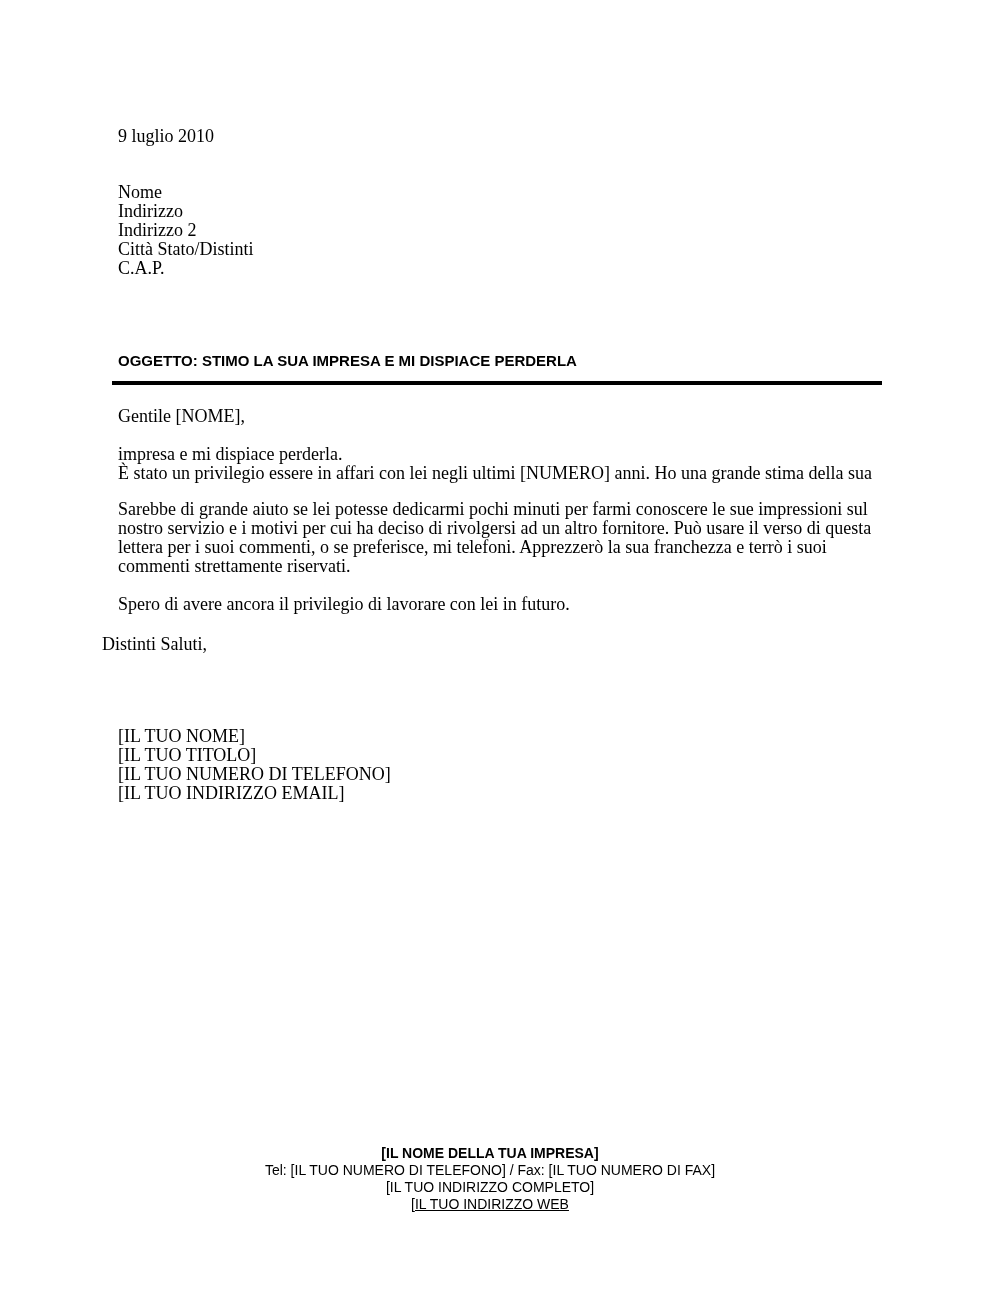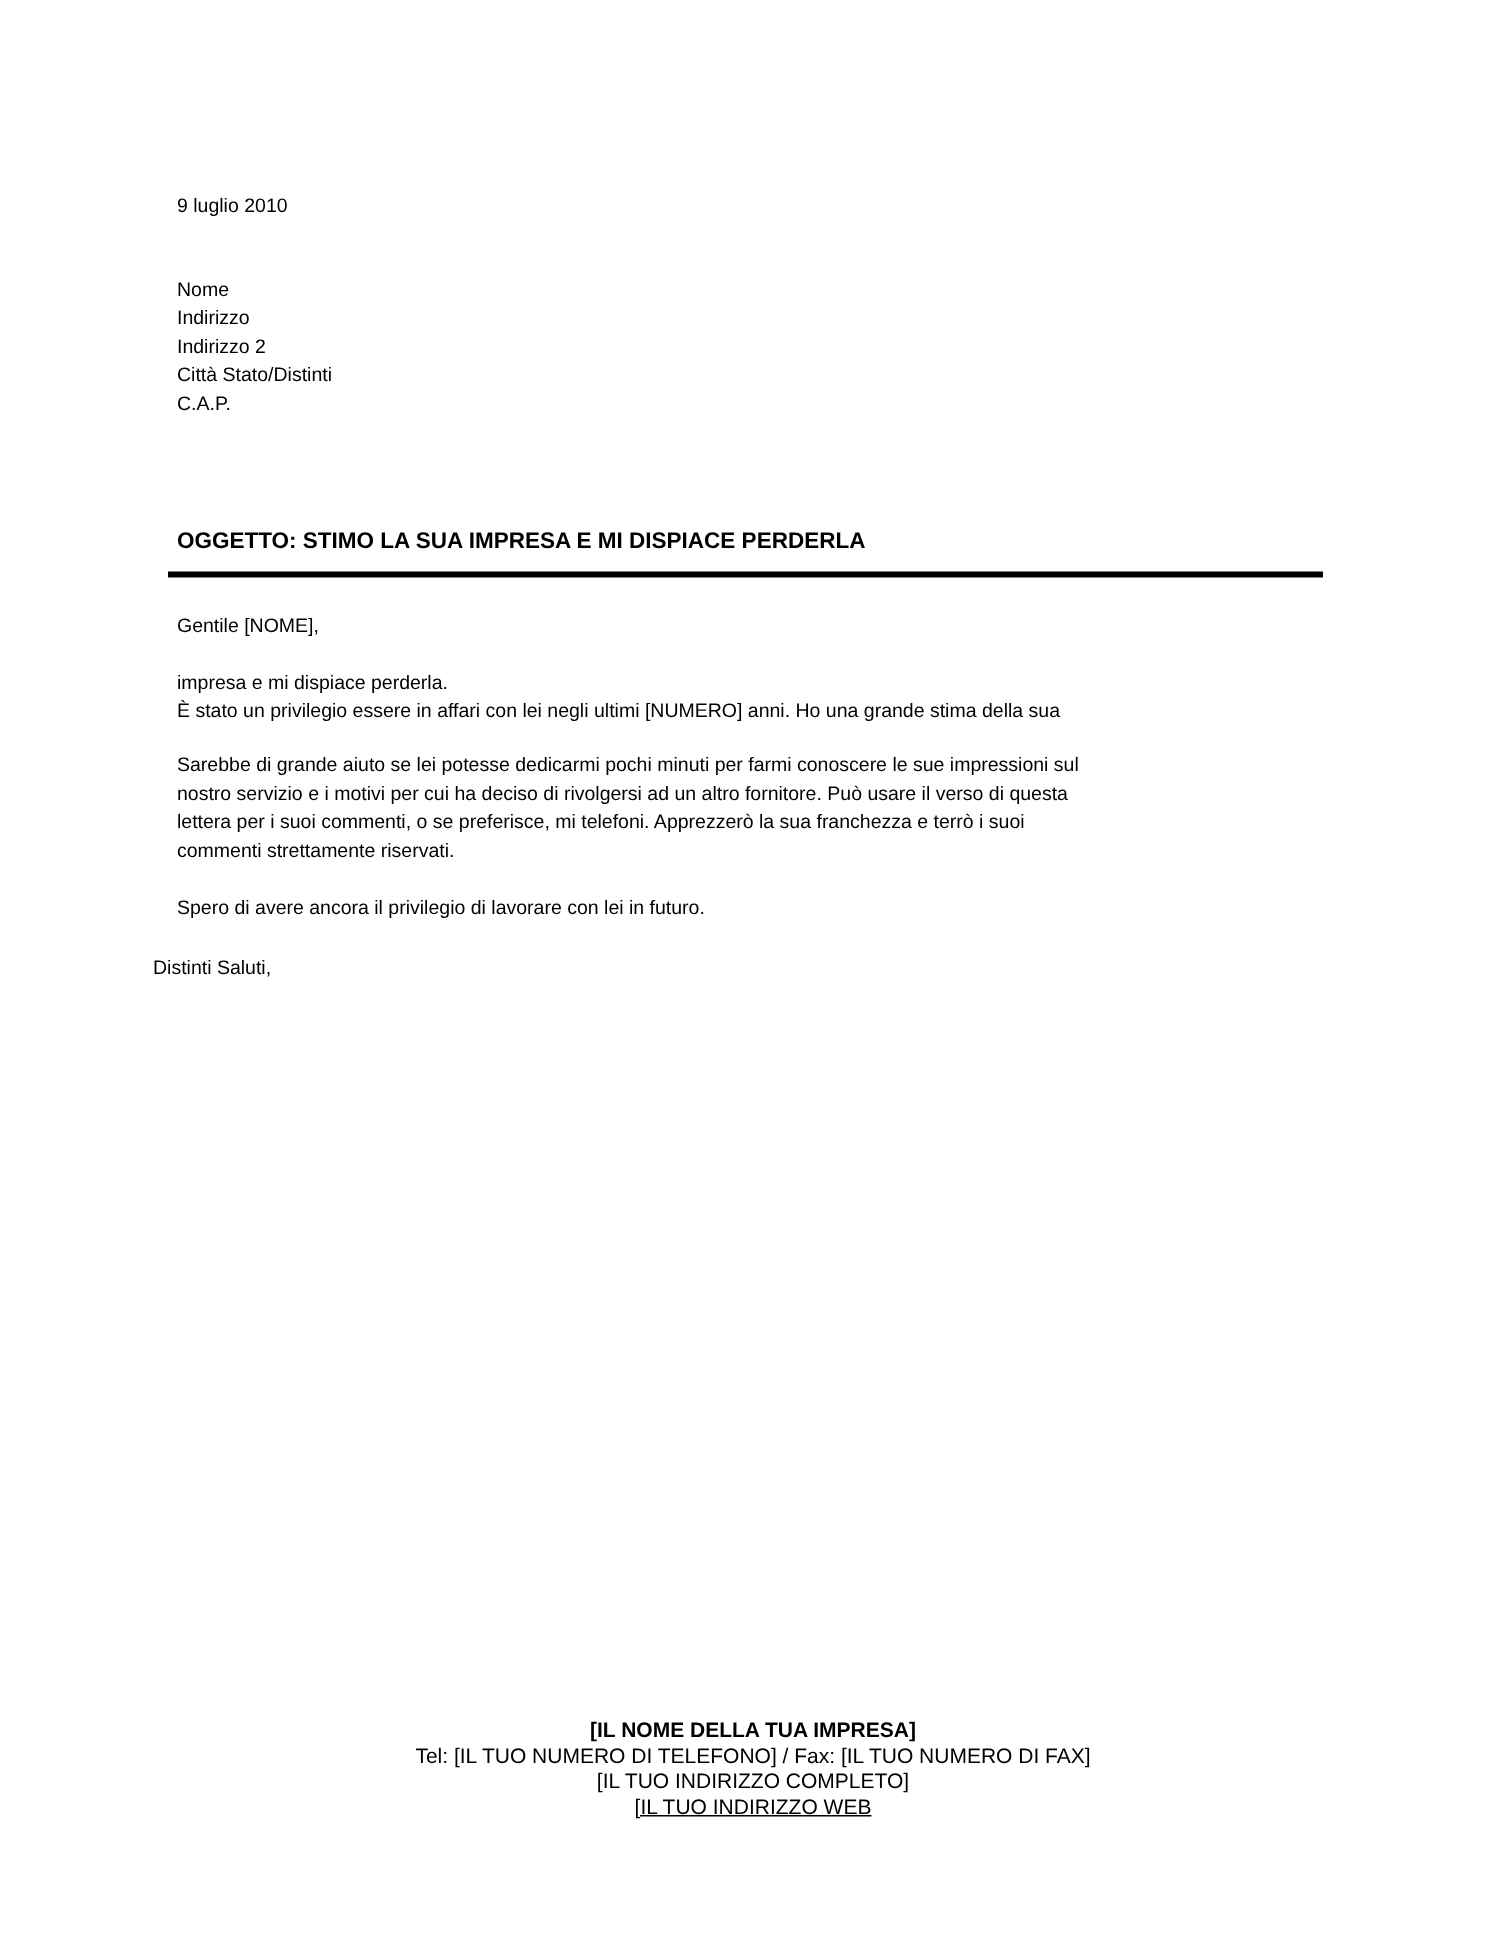--- a/index.html
+++ b/index.html
@@ -7,39 +7,39 @@
   .page {
     position: relative;
     width: 1000px;
     height: 1290px;
     background: #ffffff;
     font-family: "Liberation Sans", "DejaVu Sans", sans-serif;
     color: #000000;
     overflow: hidden;
   }
   .abs { position: absolute; }
-  .body-text { font-size: 13px; line-height: 19px; white-space: nowrap; }
+  .body-text { font-size: 18px; line-height: 19px; white-space: nowrap; font-family: Liberation Serif, serif; }
   .line { display: block; white-space: nowrap; }
   .subject {
     font-size: 15px;
     font-weight: bold;
     line-height: 19px;
     white-space: nowrap;
   }
   .subject-rule {
     position: absolute;
     left: 112px;
     top: 381px;
     width: 770px;
     height: 4px;
     background: #000000;
   }
   .footer-block {
     position: absolute;
-    left: 12px;
+    left: 0;
     top: 1145px;
     width: 980px;
     text-align: center;
     font-size: 14px;
     line-height: 17px;
   }
   .footer-company { font-weight: bold; }
   .weblink {
     color: #000000;
     text-decoration: underline;
@@ -77,20 +77,26 @@
     <span class="line">lettera per i suoi commenti, o se preferisce, mi telefoni. Apprezzerò la sua franchezza e terrò i suoi</span>
     <span class="line">commenti strettamente riservati.</span>
   </div>
 
   <div class="abs body-text" style="left:118px; top:595px;">
     <span class="line">Spero di avere ancora il privilegio di lavorare con lei in futuro.</span>
   </div>
 
   <div class="abs body-text" style="left:102px; top:635px;">Distinti Saluti,</div>
 
+  <div class="abs body-text" style="left:118px; top:727px;">
+    <span class="line">[IL TUO NOME]</span>
+    <span class="line">[IL TUO TITOLO]</span>
+    <span class="line">[IL TUO NUMERO DI TELEFONO]</span>
+    <span class="line">[IL TUO INDIRIZZO EMAIL]</span>
+  </div>
 
   <div class="footer-block">
     <span class="line footer-company">[IL NOME DELLA TUA IMPRESA]</span>
     <span class="line">Tel: [IL TUO NUMERO DI TELEFONO] / Fax: [IL TUO NUMERO DI FAX]</span>
     <span class="line">[IL TUO INDIRIZZO COMPLETO]</span>
     <span class="line"><a class="weblink">[IL TUO INDIRIZZO WEB</a></span>
   </div>
 
 </div>
 

